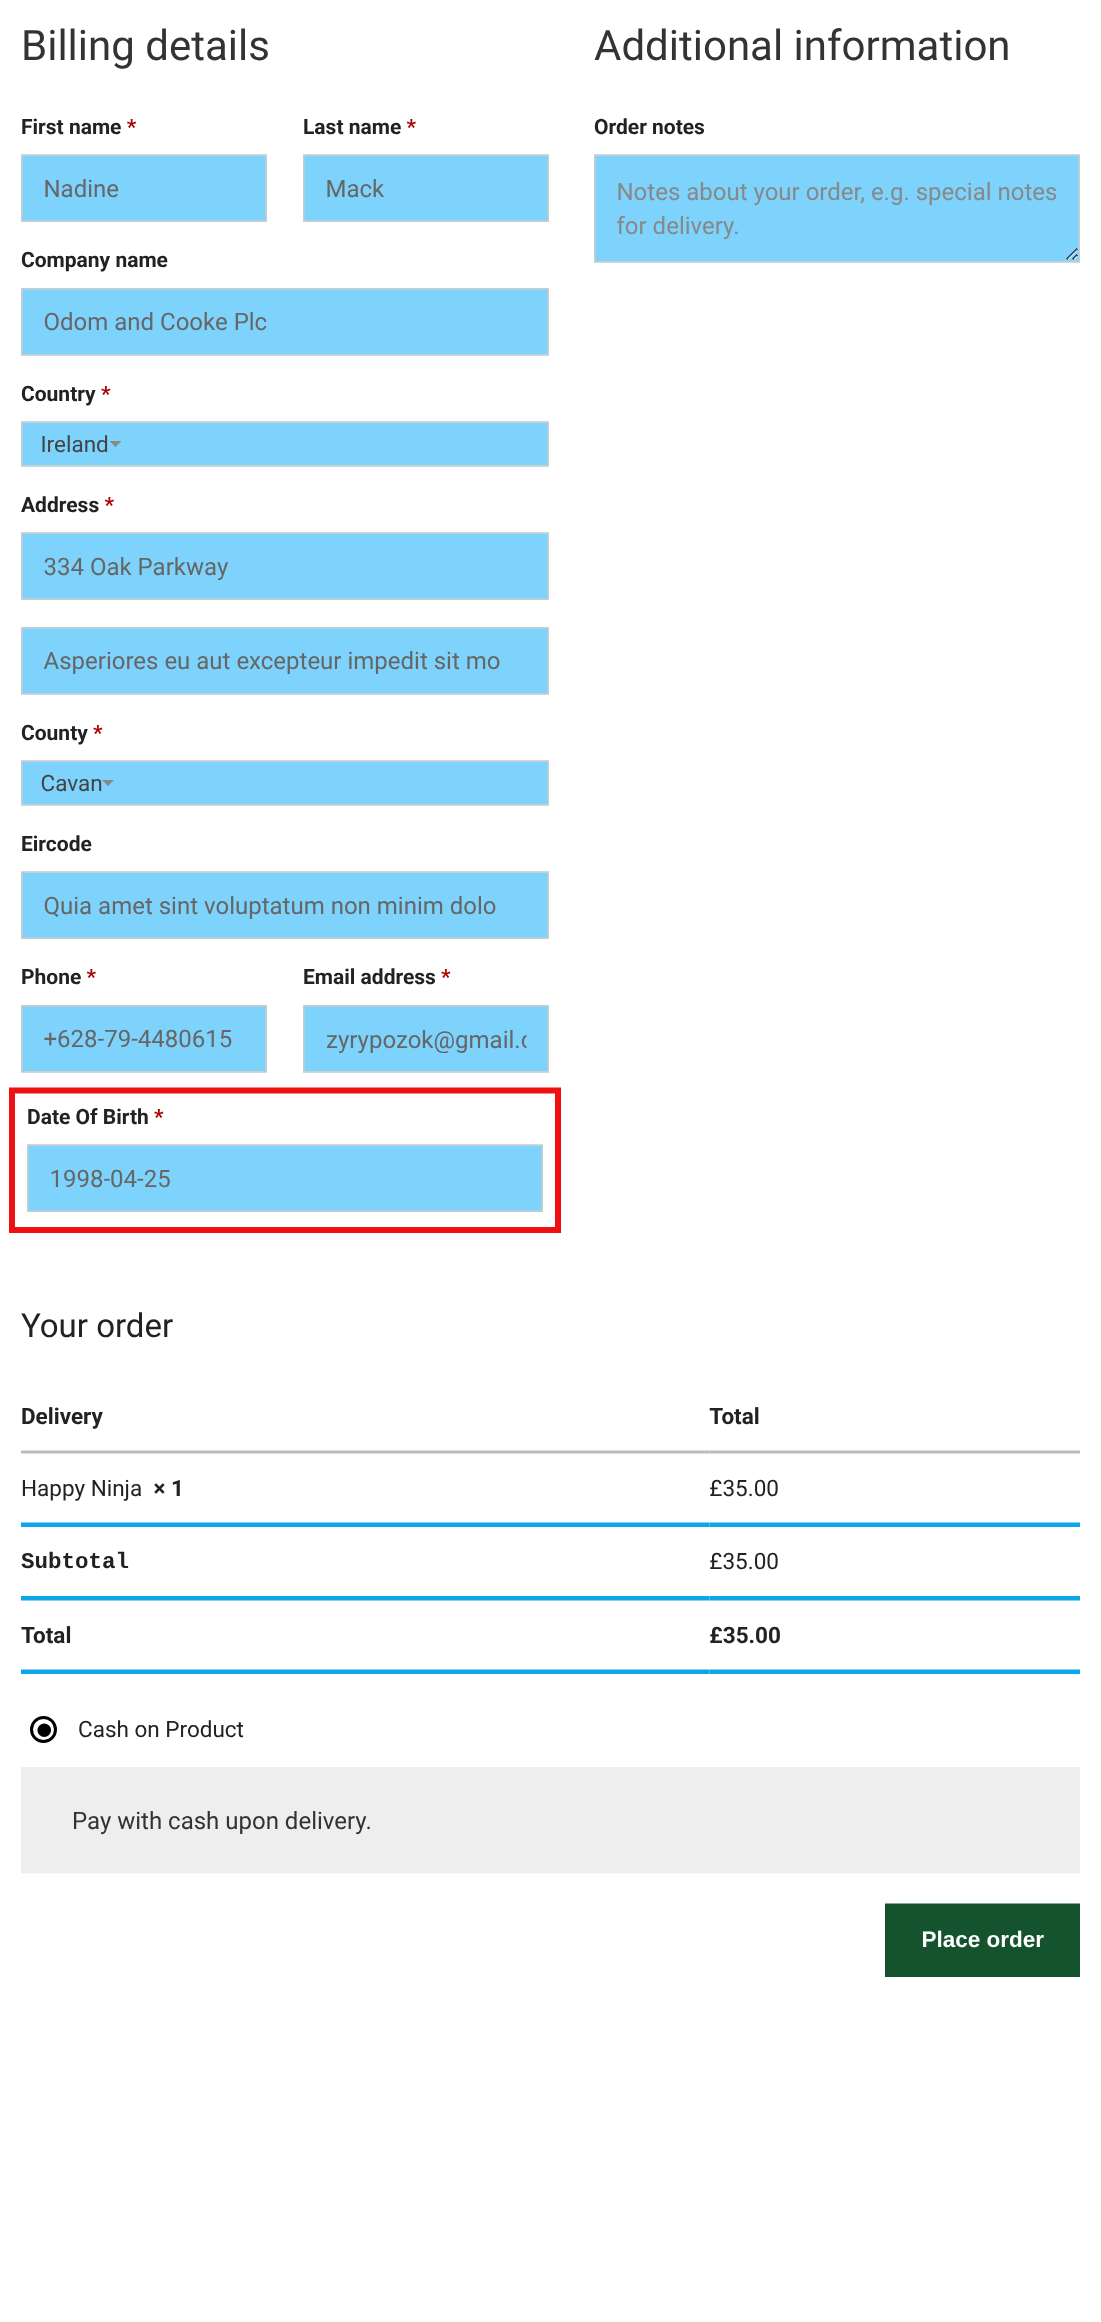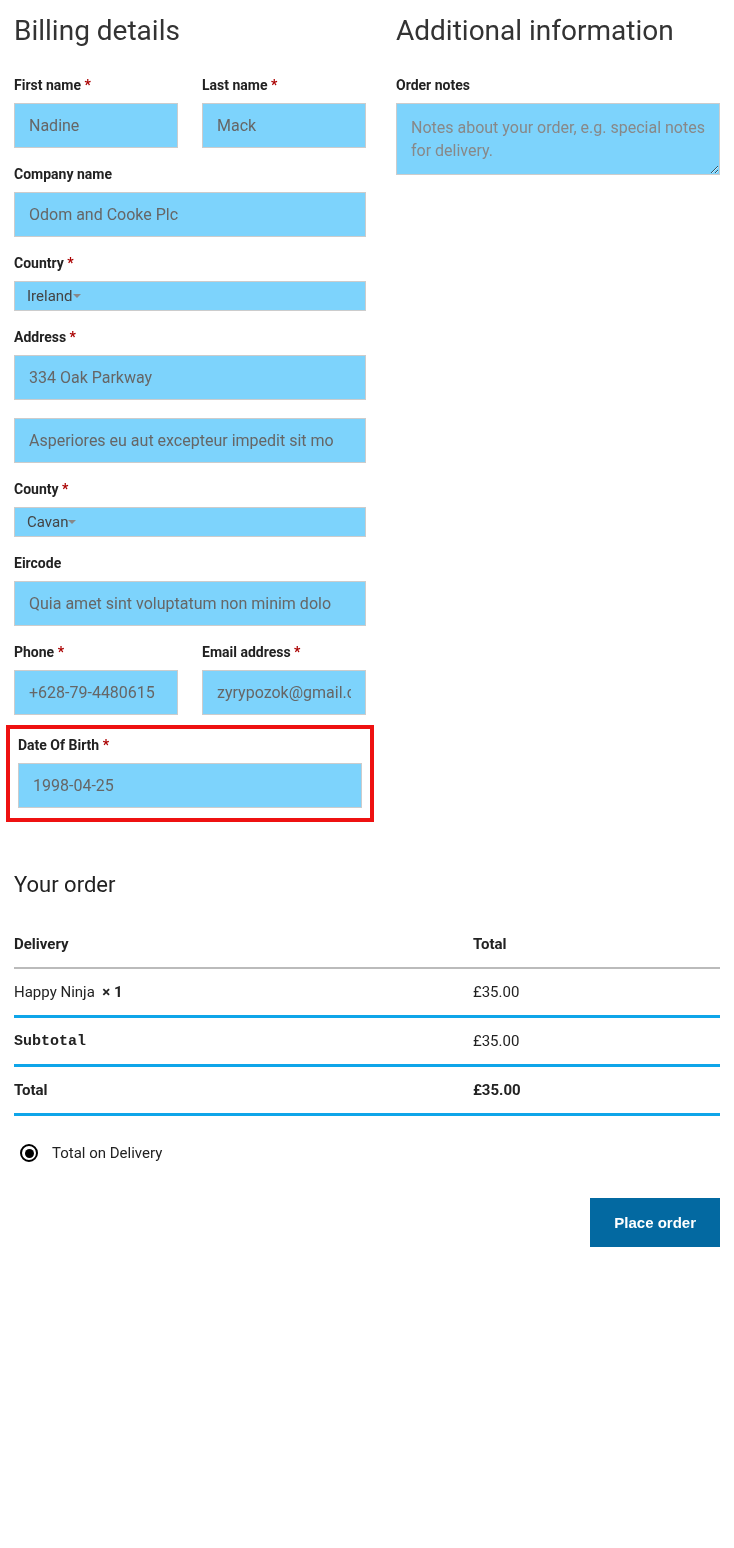--- a/index.html
+++ b/index.html
@@ -123,21 +123,21 @@
     background: #eee;
     padding: 26px 34px;
     font-size: 16px;
     color: #333;
   }
   .place {
     text-align: right;
     margin-top: 20px;
   }
   .place button {
-    background: #0369a1;
+    background: #14532d;
     color: #fff;
     border: none;
     font-weight: 700;
     font-size: 15px;
     padding: 16px 24px;
     cursor: pointer;
   }
 </style>
 </head>
 <body>
@@ -258,18 +258,19 @@
       <td class="v">£35.00</td>
     </tr>
   </tfoot>
 </table>
 
 <div class="pay">
   <div class="radio-row">
     <span class="radio">
         <span class="dot"></span>
       </span>
-    <span>Total on Delivery</span>
-  </div>
+    <span>Cash on Product</span>
+  </div>
+  <div class="paybox">Pay with cash upon delivery.</div>
   <div class="place">
     <button>Place order</button>
   </div>
 </div>
 
 </body></html>

